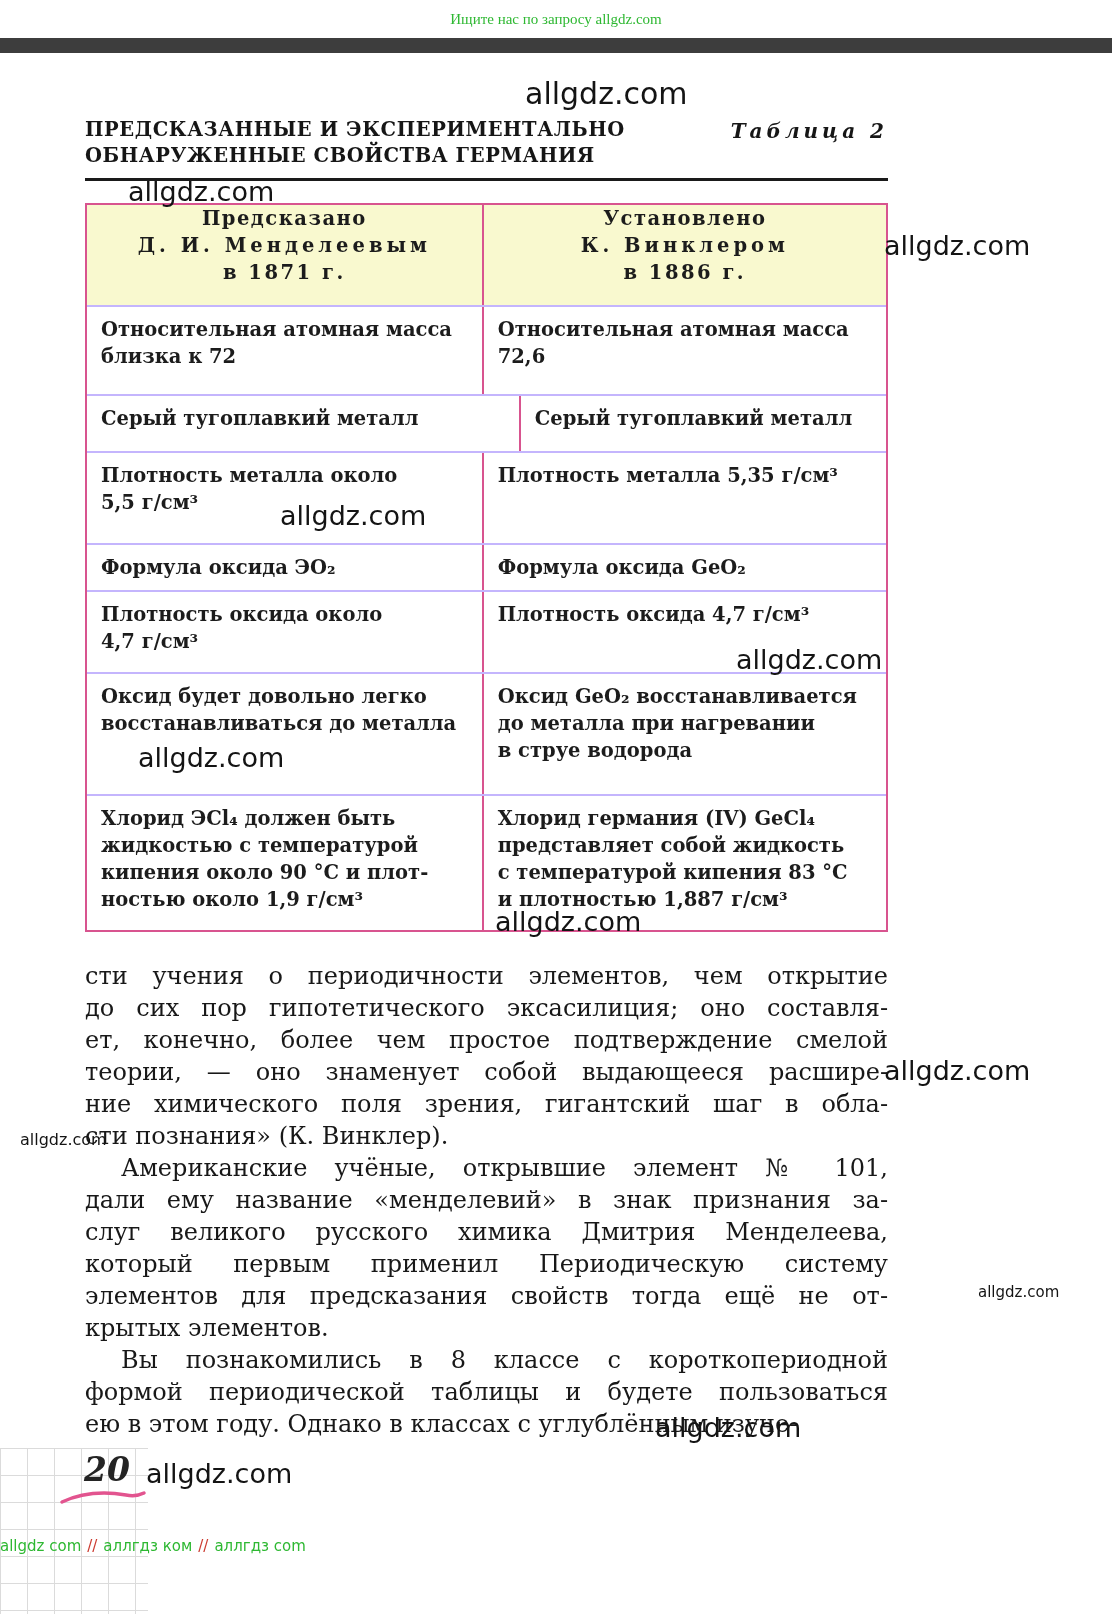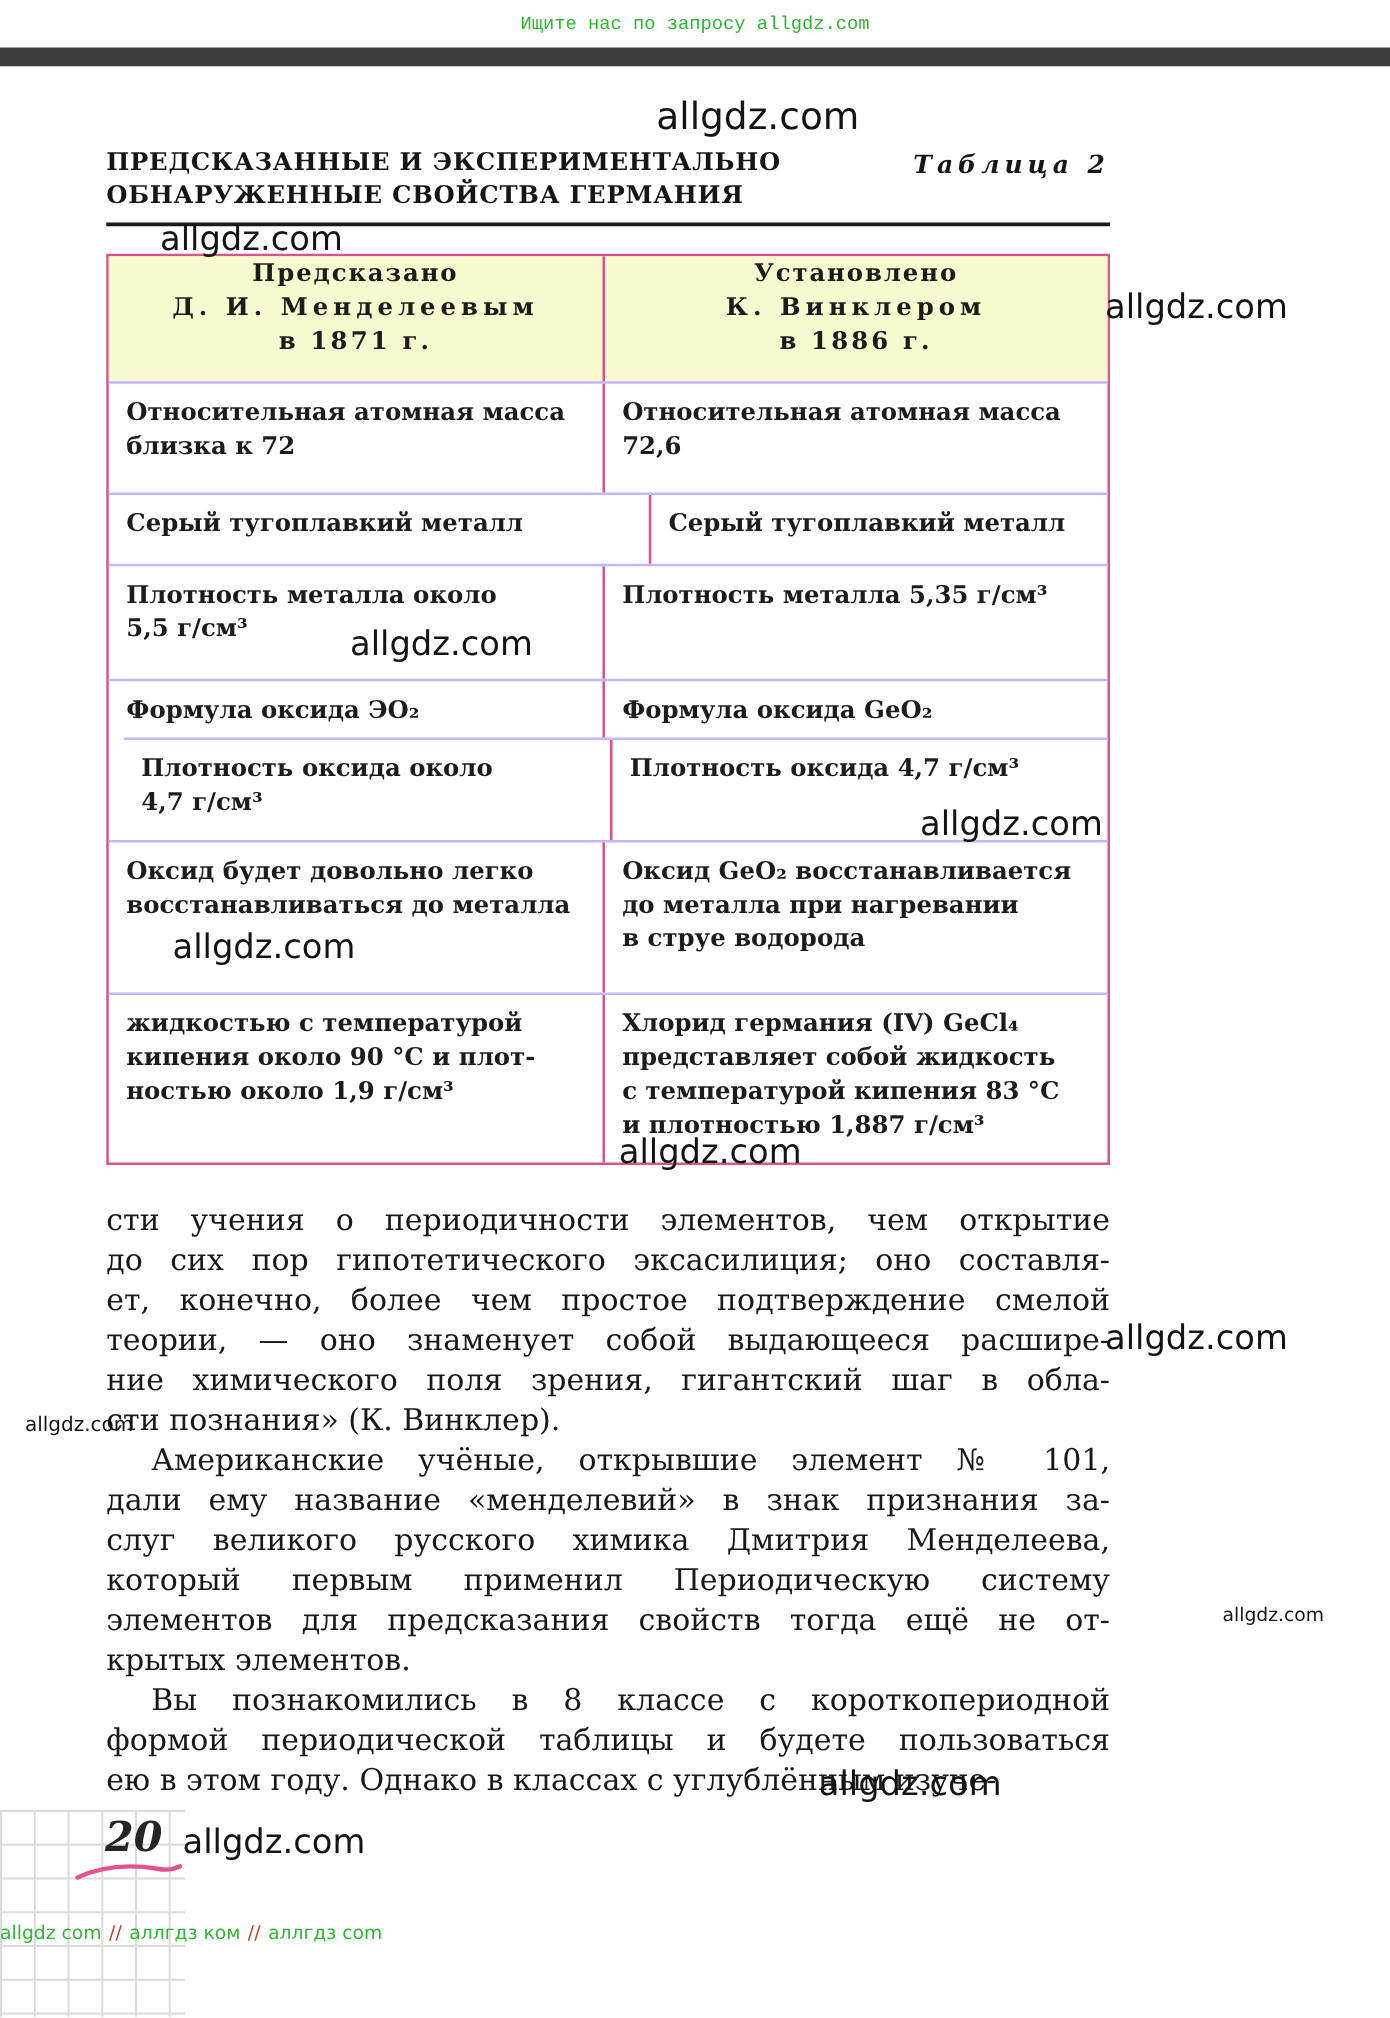--- a/index.html
+++ b/index.html
@@ -4,21 +4,21 @@
 <style>
   html,body { margin:0; padding:0; background:#ffffff; }
   .page {
     position:relative; width:1112px; height:1614px; margin:0 auto;
     background:#ffffff; overflow:hidden;
     font-family:"DejaVu Serif","Liberation Serif",serif; color:#1b1b1b;
   }
   
   .top-banner {
     height:38px; display:flex; align-items:center; justify-content:center;
-    font-family:Liberation Mono, monospace;
+    font-family:Liberation Serif, serif;
     font-size:15px; color:#2eb832; background:#ffffff;border-radius:19px;
   }
   .dark-strip { height:15px; background:#3d3d3d; }
 
   
   .content { position:relative; margin-left:85px; width:803px; }
 
   .header-row { display:flex; justify-content:space-between; align-items:flex-start; margin-top:64px; }
   .title { font-size:19.5px; font-weight:bold; line-height:26px; letter-spacing:0.6px; color:#161616; }
   .table-label { font-size:20px; font-weight:bold; font-style:italic; letter-spacing:4px; color:#161616; margin-top:2px; }
@@ -33,21 +33,21 @@
   .thead { background:#f9f9cf; }
   .thead .tcell { padding-top:0; }
   .thead .line { text-align:center; letter-spacing:1.5px; }
   .thead .line:nth-child(2) { letter-spacing:4px; }
   .thead .line:nth-child(3) { letter-spacing:2.5px; }
   .gtable .trow:nth-child(1) { min-height:100px; }
   .gtable .trow:nth-child(2) { min-height:87px; }
   .gtable .trow:nth-child(3) { min-height:55px;gap:37px; }
   .gtable .trow:nth-child(4) { min-height:90px; }
   .gtable .trow:nth-child(5) { min-height:45px; }
-  .gtable .trow:nth-child(6) { min-height:80px;margin-left:12px; }
+  .gtable .trow:nth-child(6) { min-height:80px; }
   .gtable .trow:nth-child(7) { min-height:120px; }
   .gtable .trow:nth-child(8) { min-height:134px; }
 
   
   .body-text { margin-top:28px; font-size:24px; line-height:32px; color:#181818; }
   .para .line { text-align:justify; text-align-last:justify; }
   .para .line:last-child { text-align-last:left; }
   .para.indent .line:first-child { text-indent:36px; }
 
   
@@ -162,20 +162,21 @@
             <div class="line">восстанавливаться до металла</div>
           </div>
         <div class="tcell">
             <div class="line">Оксид GeO₂ восстанавливается</div>
             <div class="line">до металла при нагревании</div>
             <div class="line">в струе водорода</div>
           </div>
       </div>
       <div class="trow">
         <div class="tcell">
+            <div class="line">Хлорид ЭCl₄ должен быть</div>
             <div class="line">жидкостью с температурой</div>
             <div class="line">кипения около 90 °C и плот-</div>
             <div class="line">ностью около 1,9 г/см³</div>
           </div>
         <div class="tcell">
             <div class="line">Хлорид германия (IV) GeCl₄</div>
             <div class="line">представляет собой жидкость</div>
             <div class="line">с температурой кипения 83 °C</div>
             <div class="line">и плотностью 1,887 г/см³</div>
           </div>

